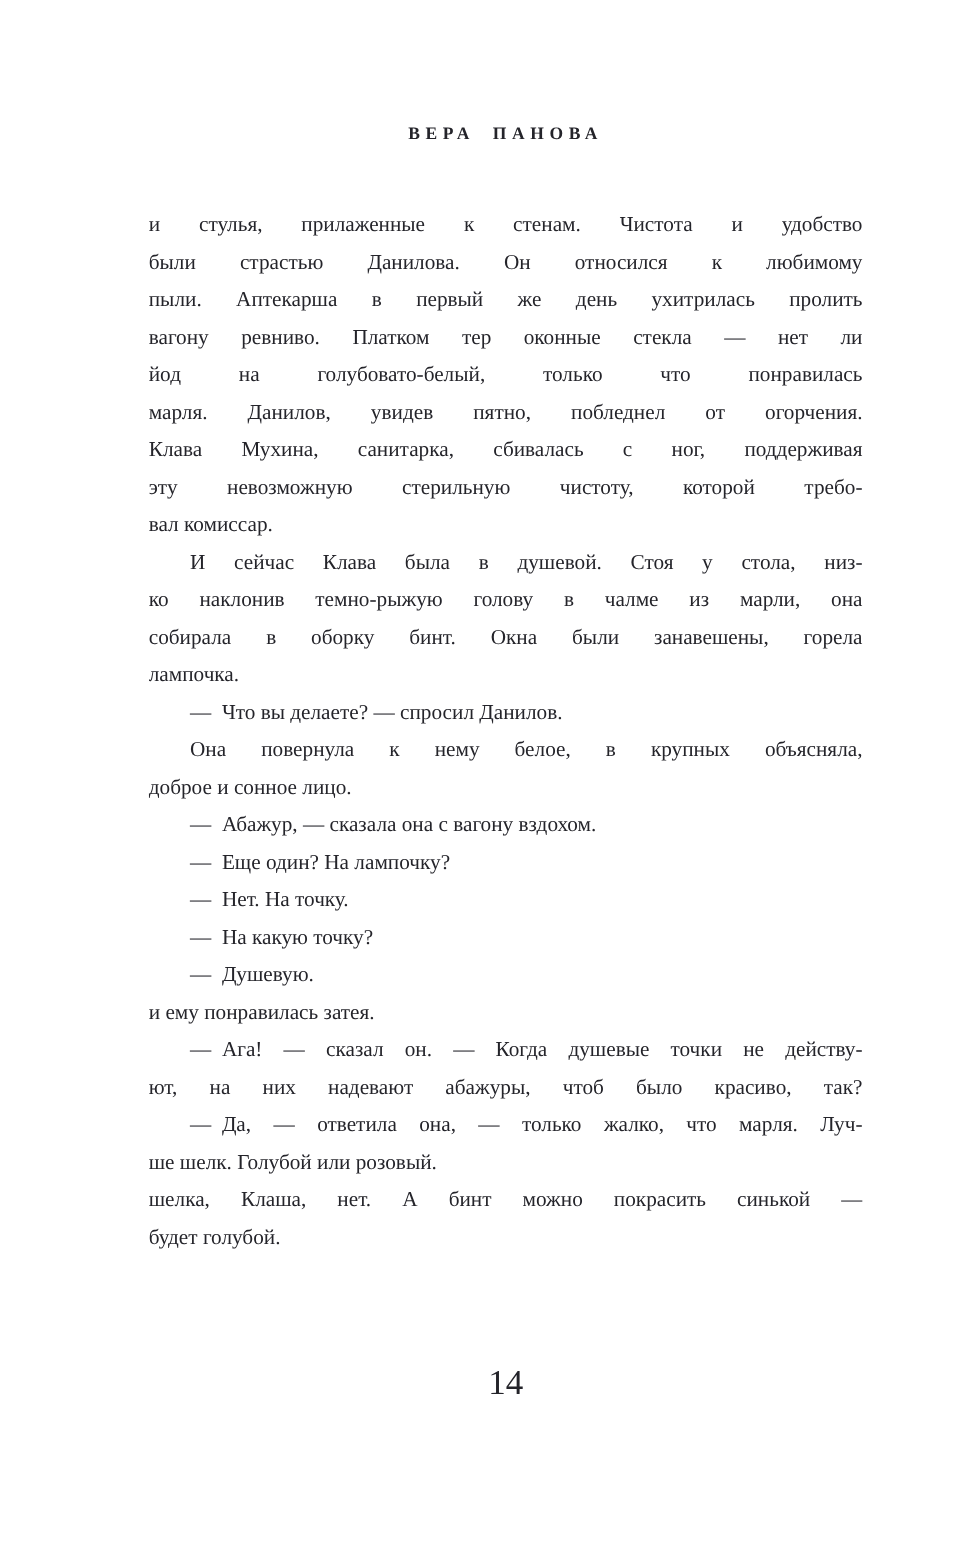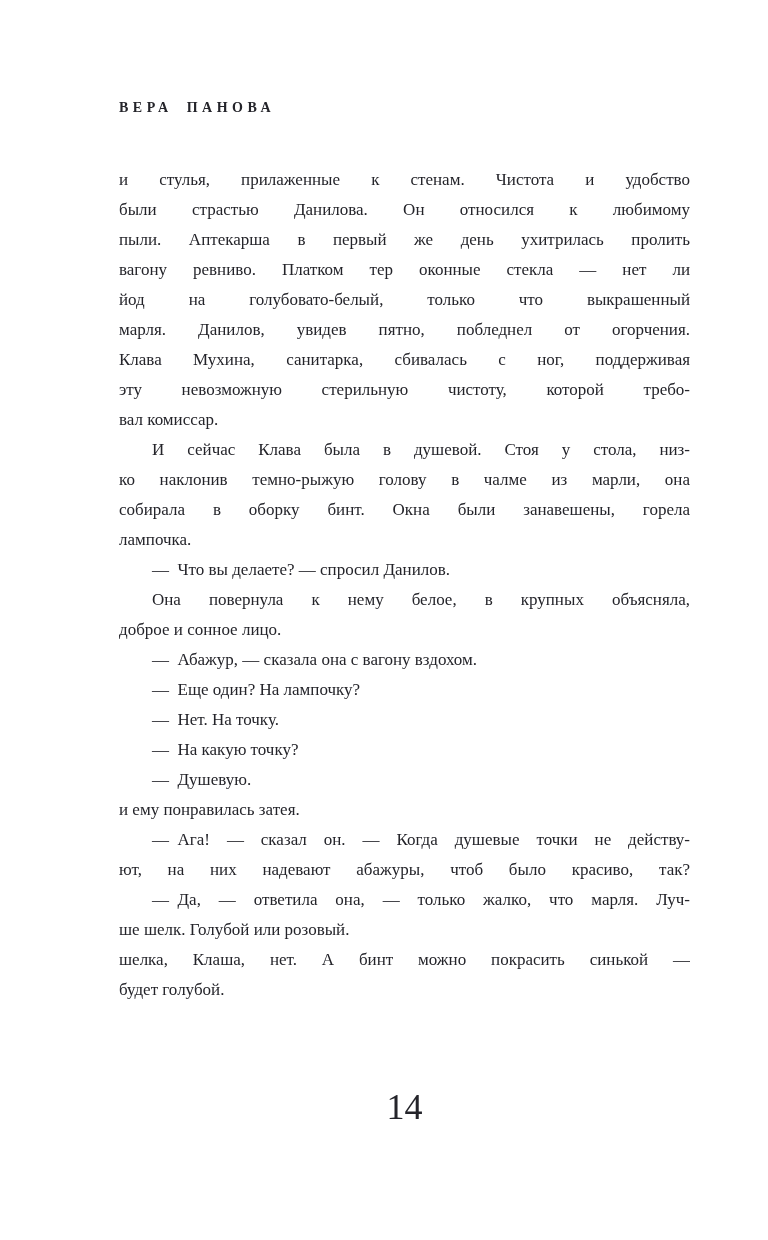--- a/index.html
+++ b/index.html
@@ -14,21 +14,21 @@
     background: #ffffff;
     font-family: "Liberation Serif", "DejaVu Serif", serif;
     color: #24242a;
     overflow: hidden;
   }
   .running-head {
     position: absolute;
     top: 100px;
     left: 119px;
     width: 571px;
-    text-align: left;
+    text-align: center;
     font-size: 14px;
     line-height: 16px;
     font-weight: bold;
     letter-spacing: 0.32em;
     word-spacing: 0.45em;
     white-space: nowrap;
   }
   .text-block {
     position: absolute;
     top: 165px;
@@ -48,36 +48,36 @@
   }
   .line.indent {
     padding-left: 33px;
   }
   .page-number {
     position: absolute;
     top: 1090px;
     left: 119px;
     width: 571px;
     text-align: center;
-    font-size: 36px;
+    font-size: 28px;
     line-height: 34px;
   }
 </style>
 </head>
 <body>
 
 <div class="page" style="background: rgb(255, 255, 255); color: rgb(36, 36, 42);">
   <div class="running-head">ВЕРА ПАНОВА</div>
 
   <div class="text-block">
       <div class="line">и стулья, прилаженные к стенам. Чистота и удобство</div>
       <div class="line">были страстью Данилова. Он относился к любимому</div>
       <div class="line">пыли. Аптекарша в первый же день ухитрилась пролить</div>
       <div class="line">вагону ревниво. Платком тер оконные стекла — нет ли</div>
-      <div class="line">йод на голубовато-белый, только что выкрашенный</div>
+      <div class="line">йод на голубовато-белый, только что понравилась</div>
       <div class="line">марля. Данилов, увидев пятно, побледнел от огорчения.</div>
       <div class="line">Клава Мухина, санитарка, сбивалась с ног, поддерживая</div>
       <div class="line">эту невозможную стерильную чистоту, которой требо-</div>
       <div class="line last">вал комиссар.</div>
       <div class="line indent">И сейчас Клава была в душевой. Стоя у стола, низ-</div>
       <div class="line">ко наклонив темно-рыжую голову в чалме из марли, она</div>
       <div class="line">собирала в оборку бинт. Окна были занавешены, горела</div>
       <div class="line last">лампочка.</div>
       <div class="line indent last">— Что вы делаете? — спросил Данилов.</div>
       <div class="line indent">Она повернула к нему белое, в крупных объясняла,</div>

